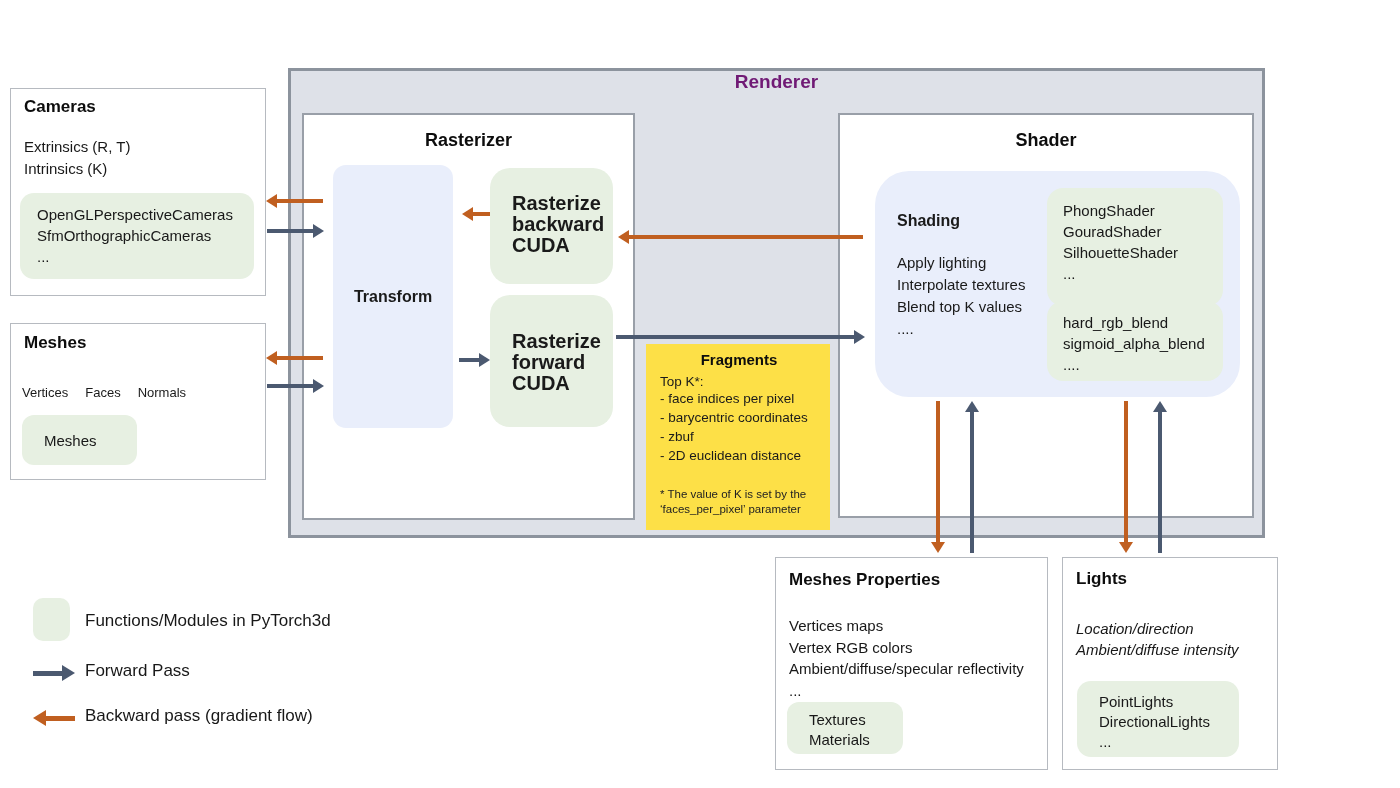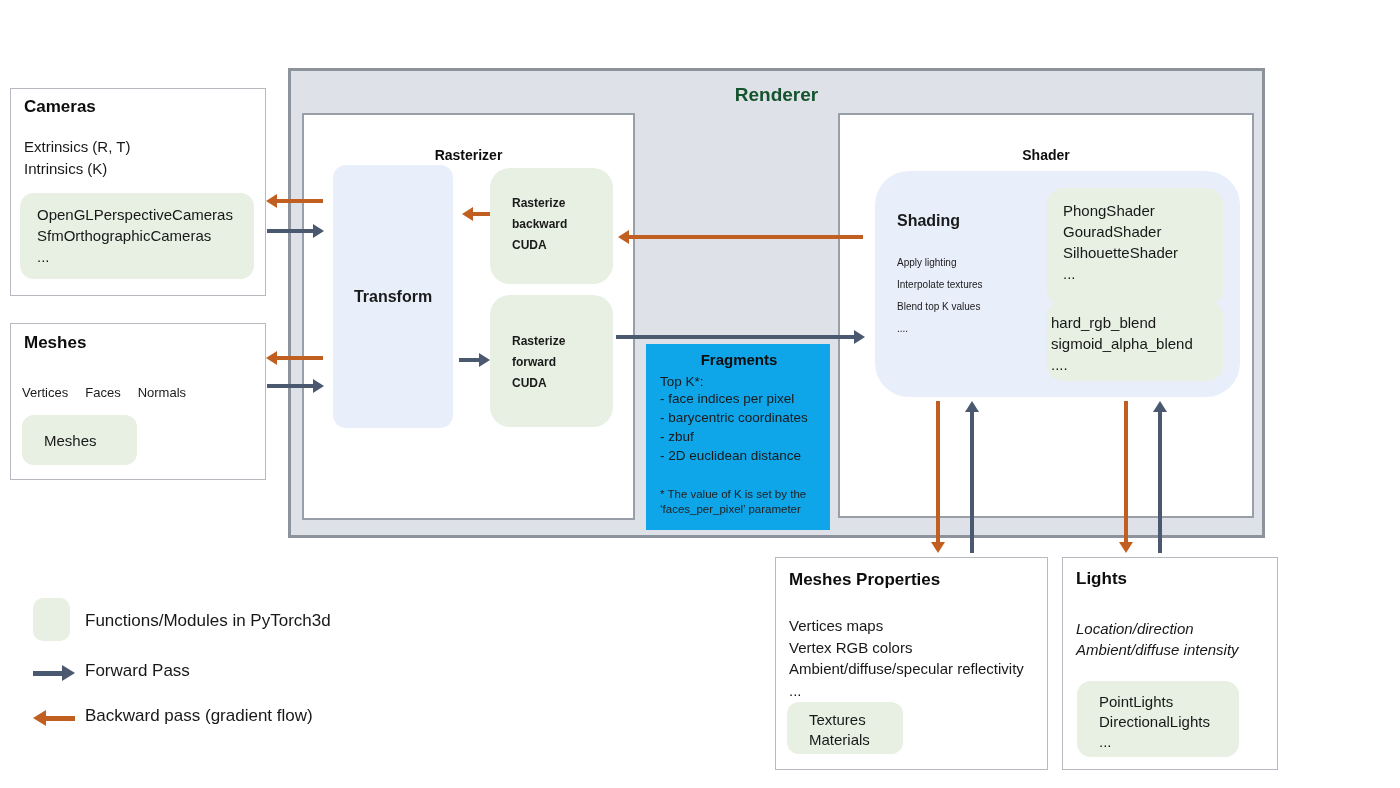--- a/index.html
+++ b/index.html
@@ -5,37 +5,37 @@
   html,body{margin:0;padding:0;background:#fff;}
   .page{position:relative;width:1400px;height:788px;background:#ffffff;
         font-family:"Liberation Sans",sans-serif;color:#1a1a1a;overflow:hidden;}
   .page *{box-sizing:border-box;}
   .abs{position:absolute;}
   .nw{white-space:nowrap;}
 
   
   .renderer{position:absolute;left:288px;top:68px;width:977px;height:470px;
             background:#dee1e8;border:3px solid #8c939d;}
-  .renderer-title{padding-top:13px;text-align:center;font-size:19px;font-weight:bold;color:#14532d;}
+  .renderer-title{text-align:center;font-size:19px;font-weight:bold;color:#701a75;}
   .subpanel{position:absolute;background:#ffffff;border:2px solid #999fa8;}
-  .subpanel-title{padding-top:32px;text-align:center;font-size:14px;font-weight:bold;color:#0d0d0d;}
+  .subpanel-title{padding-top:15px;text-align:center;font-size:18px;font-weight:bold;color:#0d0d0d;}
   .outpanel{position:absolute;background:#ffffff;border:1.5px solid #b6bac0;}
   .panel-title{position:absolute;font-size:17px;font-weight:bold;color:#0d0d0d;}
   .body-text{position:absolute;font-size:15px;line-height:22px;color:#181818;}
 
   
   .green{background:#e7f0e2;}
   .blue{background:#e9eefb;}
   .module-text{font-size:15px;line-height:21px;color:#181818;}
   .transform-box{position:absolute;left:333px;top:165px;width:120px;height:263px;border-radius:13px;
                  display:flex;align-items:center;justify-content:center;font-size:16px;font-weight:bold;}
-  .cuda-box{position:absolute;width:123px;border-radius:20px;font-size:12px;font-weight:bold;line-height:21px;}
-
-  
-  .fragments{position:absolute;left:646px;top:344px;width:184px;height:186px;background:#0ea5e9;padding:7px 12px 16px 14px;}
+  .cuda-box{position:absolute;width:123px;border-radius:20px;font-size:20px;font-weight:bold;line-height:21px;}
+
+  
+  .fragments{position:absolute;left:646px;top:344px;width:184px;height:186px;background:#fde047;padding:7px 12px 16px 14px;}
   .fragments-title{text-align:center;font-size:15px;font-weight:bold;color:#0d0d0d;}
   .fragments-intro{margin-top:6px;font-size:13.5px;}
   .fragments-items{font-size:13.5px;line-height:19px;}
   .fragments-foot{margin-top:22px;font-size:11.5px;line-height:15px;color:#222;}
 
   
   .harrow{position:absolute;z-index:6;height:0;}
   .harrow .s{position:absolute;top:-2px;height:4px;background:var(--c);display:block;}
   .harrow.right .s{left:0;right:9px;}
   .harrow.left .s{left:9px;right:0;}
@@ -106,34 +106,34 @@
       <div class="nw">- 2D euclidean distance</div>
     </div>
     <div class="fragments-foot">
       <div class="nw">* The value of K is set by the</div>
       <div class="nw">‘faces_per_pixel’ parameter</div>
     </div>
   </div>
 
   <div class="abs blue" style="left:875px;top:171px;width:365px;height:226px;border-radius:34px;"></div>
   <div class="abs nw" style="left:897px;top:212px;font-size:16px;font-weight:bold;">Shading</div>
-  <div class="abs" style="left:897px;top:252px;font-size:10px;line-height:22px;">
+  <div class="abs" style="left:897px;top:252px;font-size:15px;line-height:22px;">
     <div class="nw">Apply lighting</div>
     <div class="nw">Interpolate textures</div>
     <div class="nw">Blend top K values</div>
     <div class="nw">....</div>
   </div>
 
   <div class="abs green module-text" style="left:1047px;top:188px;width:176px;height:118px;border-radius:16px;padding:12px 0 0 16px;">
     <div class="nw">PhongShader</div>
     <div class="nw">GouradShader</div>
     <div class="nw">SilhouetteShader</div>
     <div class="nw">...</div>
   </div>
-  <div class="abs green module-text" style="left:1047px;top:301px;width:176px;height:80px;border-radius:16px;padding:11px 0 0 4px;">
+  <div class="abs green module-text" style="left:1047px;top:301px;width:176px;height:80px;border-radius:16px;padding:11px 0 0 16px;">
     <div class="nw">hard_rgb_blend</div>
     <div class="nw">sigmoid_alpha_blend</div>
     <div class="nw">....</div>
   </div>
 
   <div class="outpanel" style="left:10px;top:88px;width:256px;height:208px;"></div>
   <div class="panel-title nw" style="left:24px;top:97px;">Cameras</div>
   <div class="body-text" style="left:24px;top:136px;">
     <div class="nw">Extrinsics (R, T)</div>
     <div class="nw">Intrinsics (K)</div>

